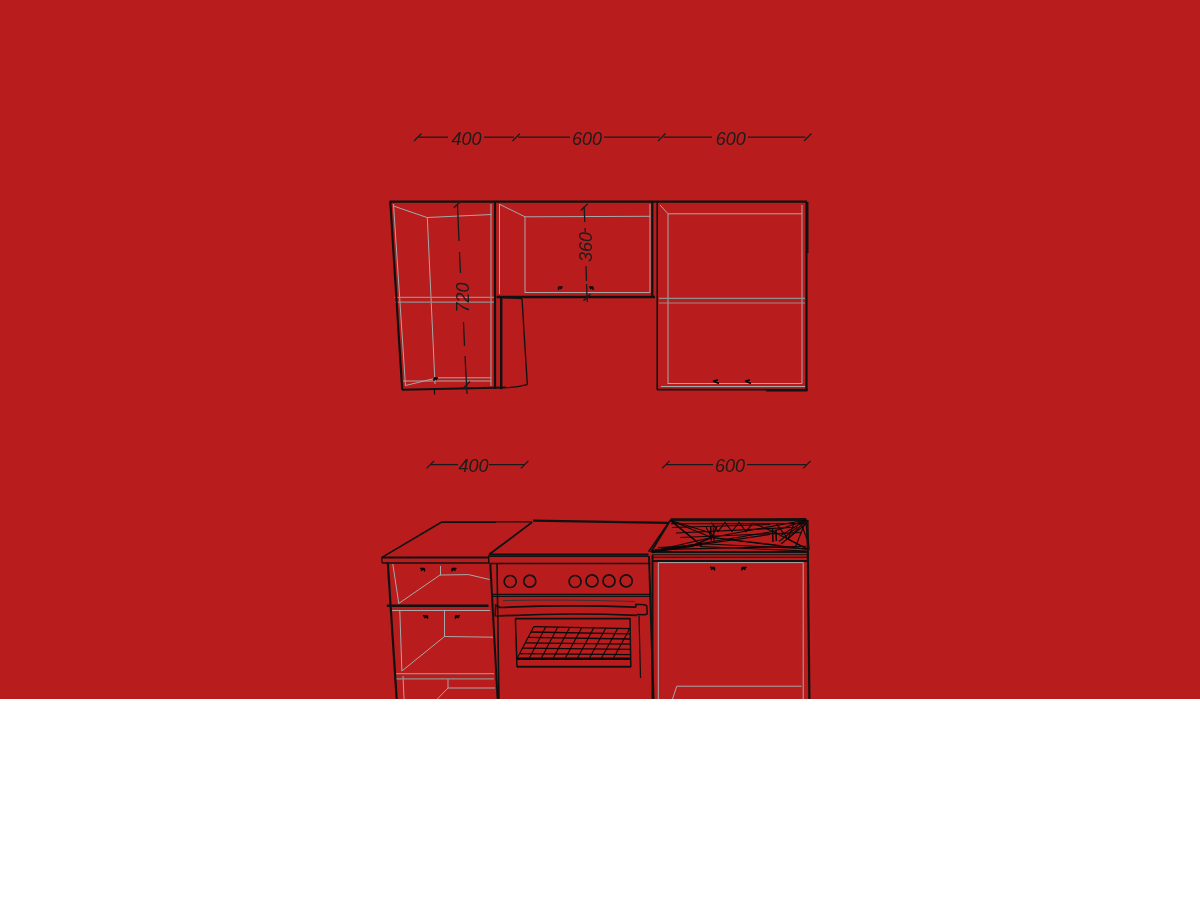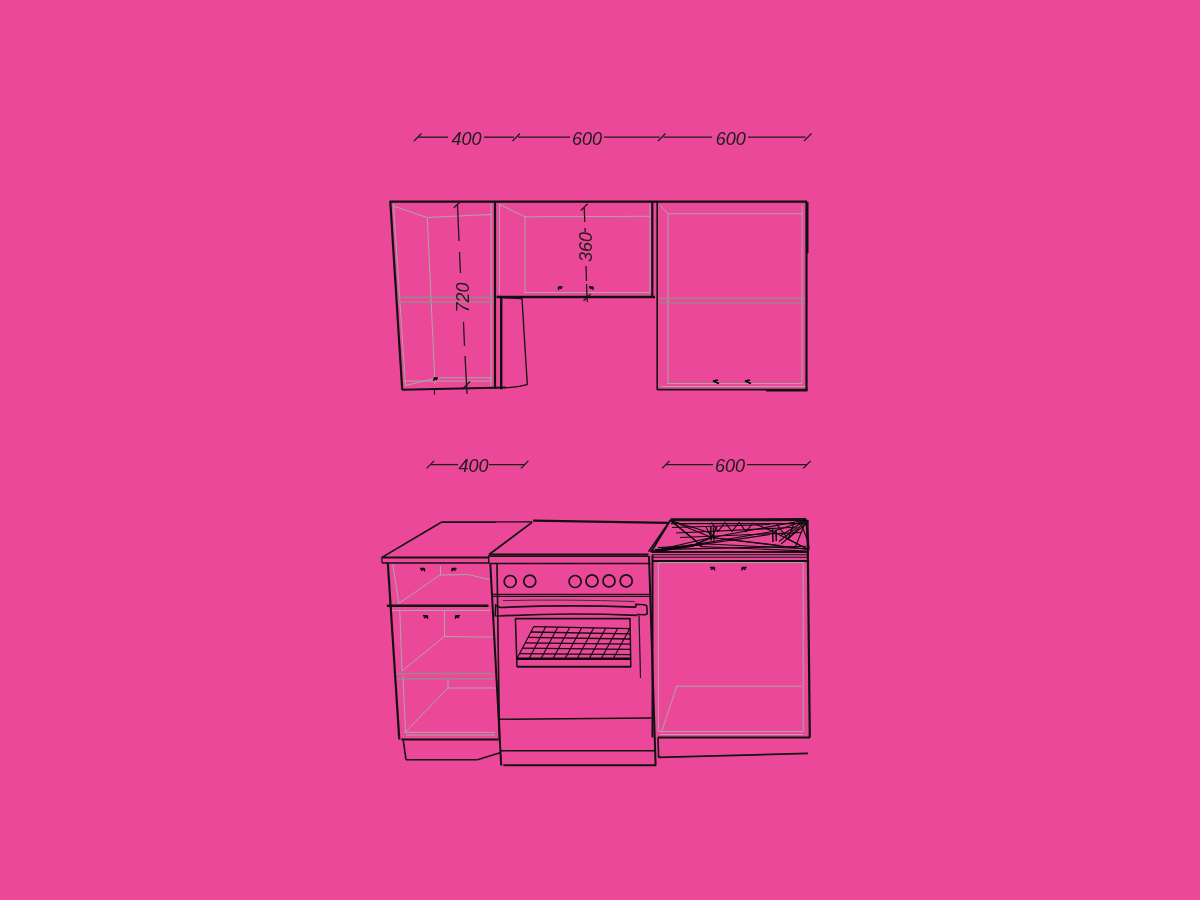--- a/index.html
+++ b/index.html
@@ -1,16 +1,16 @@
 <!DOCTYPE html>
 <html><head>
 <meta charset="utf-8">
 <style>
   html,body{margin:0;padding:0;background:#ffffff;}
-  .page{width:1200px;height:900px;position:relative;background:#ec4899;overflow:hidden;}
+  .page{width:1200px;height:699px;position:relative;background:#b91c1c;overflow:hidden;}
   svg{position:absolute;left:0;top:0;}
   text{font-family:"Liberation Sans",sans-serif;font-style:italic;fill:#1c1c1c;}
 </style>
 </head>
 <body>
 <div class="page">
 <svg width="1200" height="900" viewBox="0 0 1200 900">
 
 <g stroke="#1a1a1a" stroke-width="1.3" fill="none">
   <line x1="414" y1="141" x2="421.5" y2="133.5"></line>

